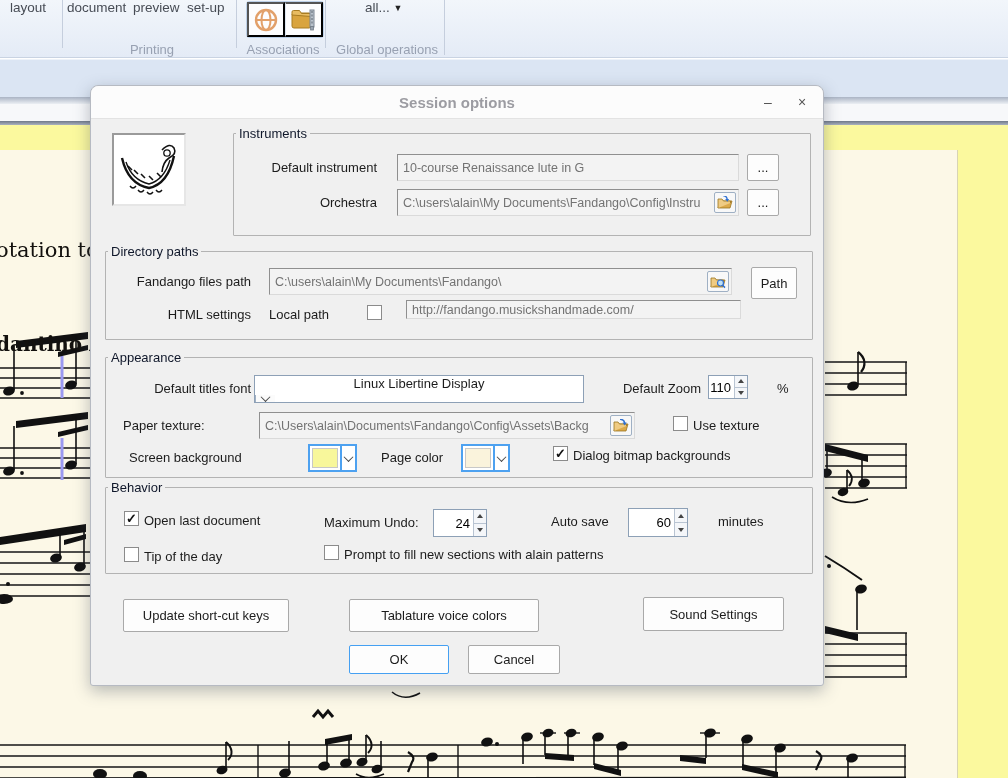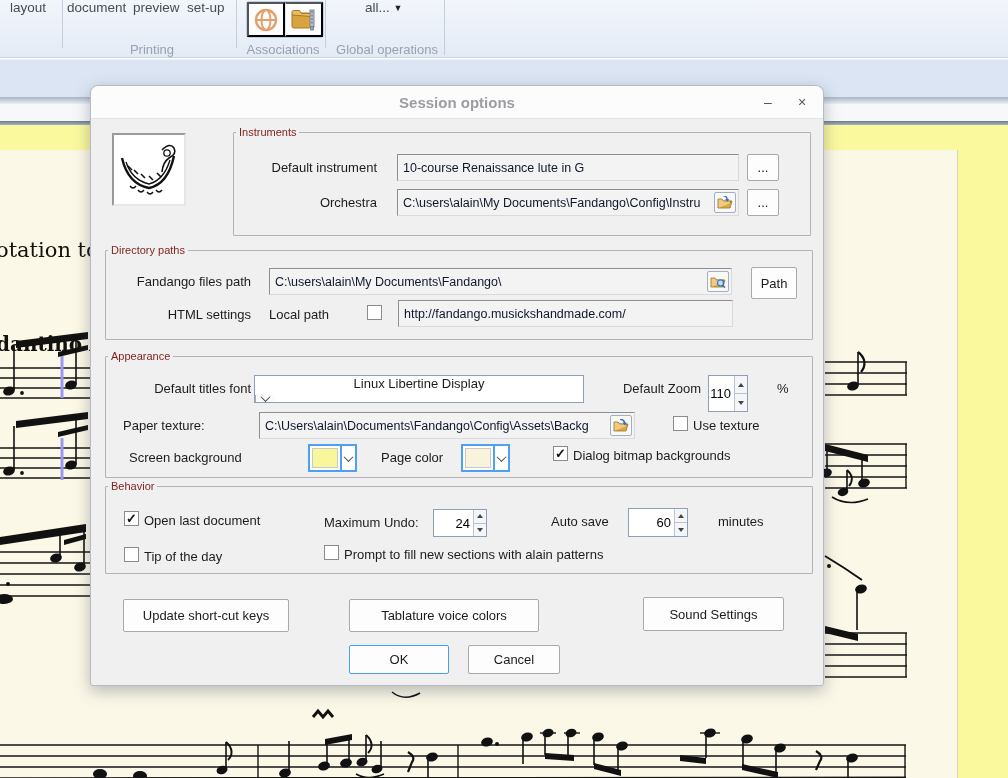--- a/index.html
+++ b/index.html
@@ -35,26 +35,26 @@
   
   .dialog { position:absolute; left:90px; top:85px; width:734px; height:601px; background:#f0f0f0;
             border:1px solid #b6bac2; border-radius:8px 8px 3px 3px; box-shadow:0 5px 16px rgba(55,65,85,.35); z-index:10; font-size:13px; color:#1c1c1c; }
   .titlebar { position:absolute; left:0; top:0; width:100%; height:33px; background:#fcfcfc; border-bottom:1px solid #e3e3e3; border-radius:8px 8px 0 0; }
   .dtitle { line-height:33px; text-align:center; font-weight:bold; font-size:15px; color:#9c9ca2; }
   .winbtn { position:absolute; top:0; width:26px; height:32px; line-height:32px; text-align:center; color:#555; font-size:14px; background:none; border:none; font-family:inherit; }
   .winbtn.min { right:42px; }
   .winbtn.cls { right:8px; }
 
   .dialog fieldset { position:absolute; border:1px solid #b3b3b3; border-radius:1px; }
-  .dialog legend { font-size:11px; color:#7f1d1d; padding:0 3px; margin-left:2px; }
+  .dialog legend { font-size:13px; color:#0f172a; padding:0 3px; margin-left:2px; }
 
   .lbl { position:absolute; height:16px; font-size:13px; color:#1c1c1c; white-space:nowrap; }
   .r { text-align:right; }
 
-  .tfield { position:absolute; background:#f3f3f3; border:1px solid; border-color:#8f8f8f #dadada #dadada #8f8f8f; font-family:inherit; font-size:12.5px; color:#0f172a; padding:0 5px; }
+  .tfield { position:absolute; background:#f3f3f3; border:1px solid; border-color:#8f8f8f #dadada #dadada #8f8f8f; font-family:inherit; font-size:12.5px; color:#737373; padding:0 5px; }
   input.tfield { outline:none; }
   .btn { position:absolute; background:#fdfdfd; border:1px solid #a9a9a9; border-radius:2px; font-family:inherit; font-size:13px; color:#1c1c1c; }
   .btn.focus { border:1px solid #45a0f2; }
   .mini { position:absolute; width:22px; height:21px; background:#f8f8f8; border:1px solid #9fb0c4; border-radius:2px; display:flex; align-items:center; justify-content:center; padding:0; }
 
   .cb { position:absolute; width:15px; height:15px; background:#fff; border:1px solid #8b8b8b; font-size:13px; line-height:13px; text-align:center; color:#111; font-weight:bold; }
 
   .combo { position:absolute; background:#fff; border:1px solid #8da0b6; display:flex; align-items:center;flex-direction:column; }
   .combo .val { flex:1; padding:0 6px; font-size:13px; white-space:nowrap; overflow:hidden; }
   .chevcell { width:20px; align-self:stretch; border-left:1px solid #9fb0c4; display:flex; align-items:center; justify-content:center; background:#fbfbfb; }
@@ -333,34 +333,34 @@
       <path d="M1,12 l0,-9 l4,0 l1.5,2 l7,0 l0,2" fill="#efcb83" stroke="#9a7420" stroke-width="0.8"></path>
       <circle cx="10.5" cy="8" r="3" fill="#bfe0f5" stroke="#2f6fd0" stroke-width="1.2"></circle>
       <line x1="12.6" y1="10.2" x2="15" y2="12.6" stroke="#2f6fd0" stroke-width="1.5"></line>
     </svg>
   </button>
   <button class="btn" style="left:660px;top:181px;width:46px;height:32px">Path</button>
 
   <div class="lbl r" style="left:20px;top:221px;width:140px">HTML settings</div>
   <div class="lbl" style="left:178px;top:221px">Local path</div>
   <div class="cb" style="left:276px;top:219px"></div>
-  <input class="tfield" style="left: 307px; top: 214px; width: 335px; height: 27px;" value="http://fandango.musickshandmade.com/">
+  <input class="tfield" style="left: 315px; top: 214px; width: 335px; height: 19px;" value="http://fandango.musickshandmade.com/">
 
   <fieldset style="left:14px;top:264px;width:708px;height:128px">
     <legend><span>Appearance</span></legend>
   </fieldset>
   <div class="lbl r" style="left:20px;top:295px;width:140px">Default titles font</div>
   <div class="combo" style="left:163px;top:289px;width:330px;height:28px">
     <span class="val">Linux Libertine Display</span>
     <span class="chevcell">
         <span class="chev"></span>
       </span>
   </div>
   <div class="lbl r" style="left:525px;top:295px;width:85px">Default Zoom</div>
-  <div class="spin" style="left:617px;top:289px;width:40px;height:37px">
+  <div class="spin" style="left:617px;top:289px;width:40px;height:24px">
     <input value="110" style="">
     <span class="arrows">
         <button class="sa">
           <span class="tri-up"></span>
         </button>
         <button class="sa">
           <span class="tri-dn"></span>
         </button>
       </span>
   </div>

